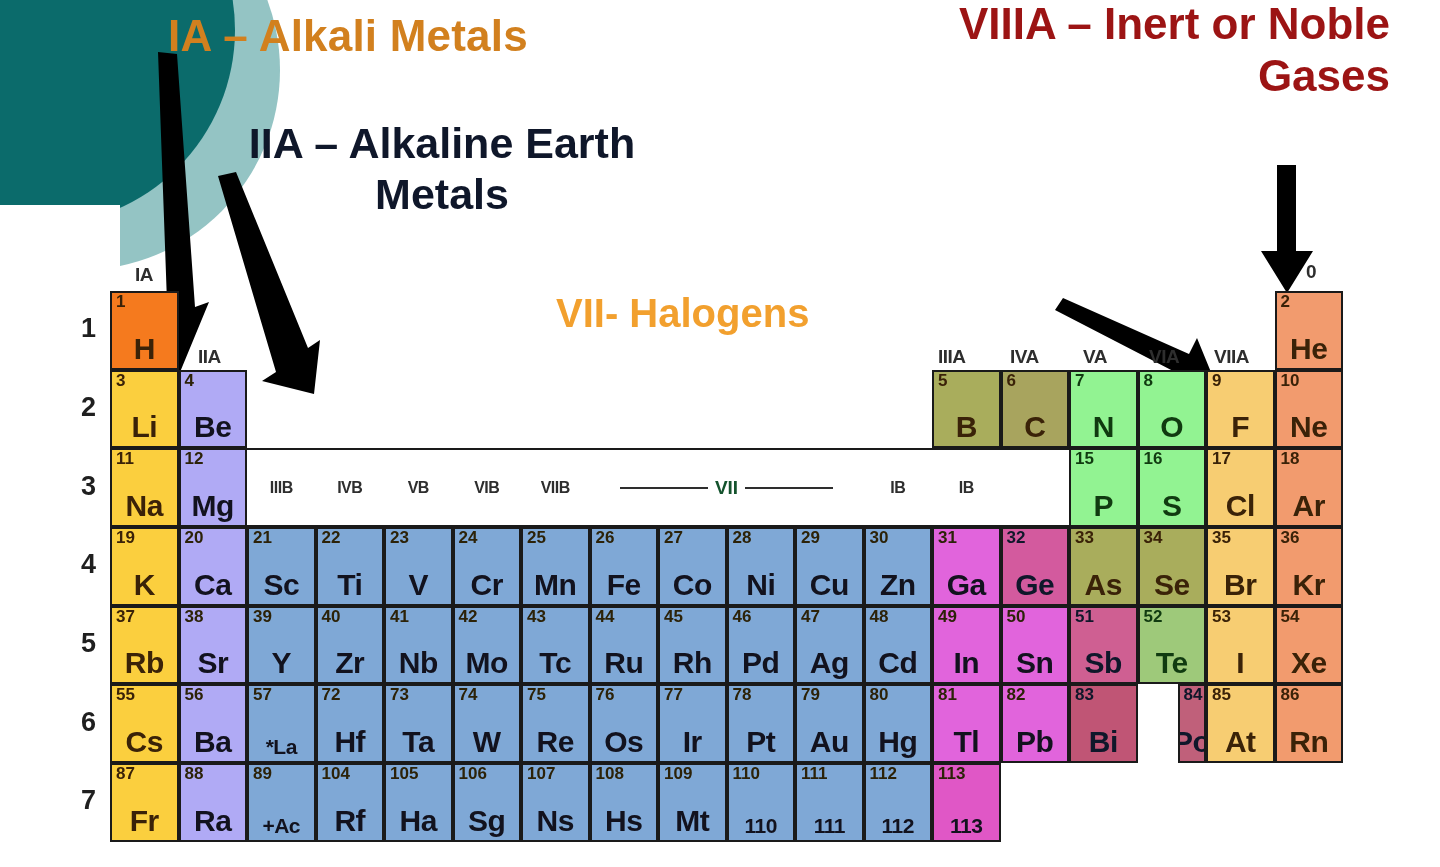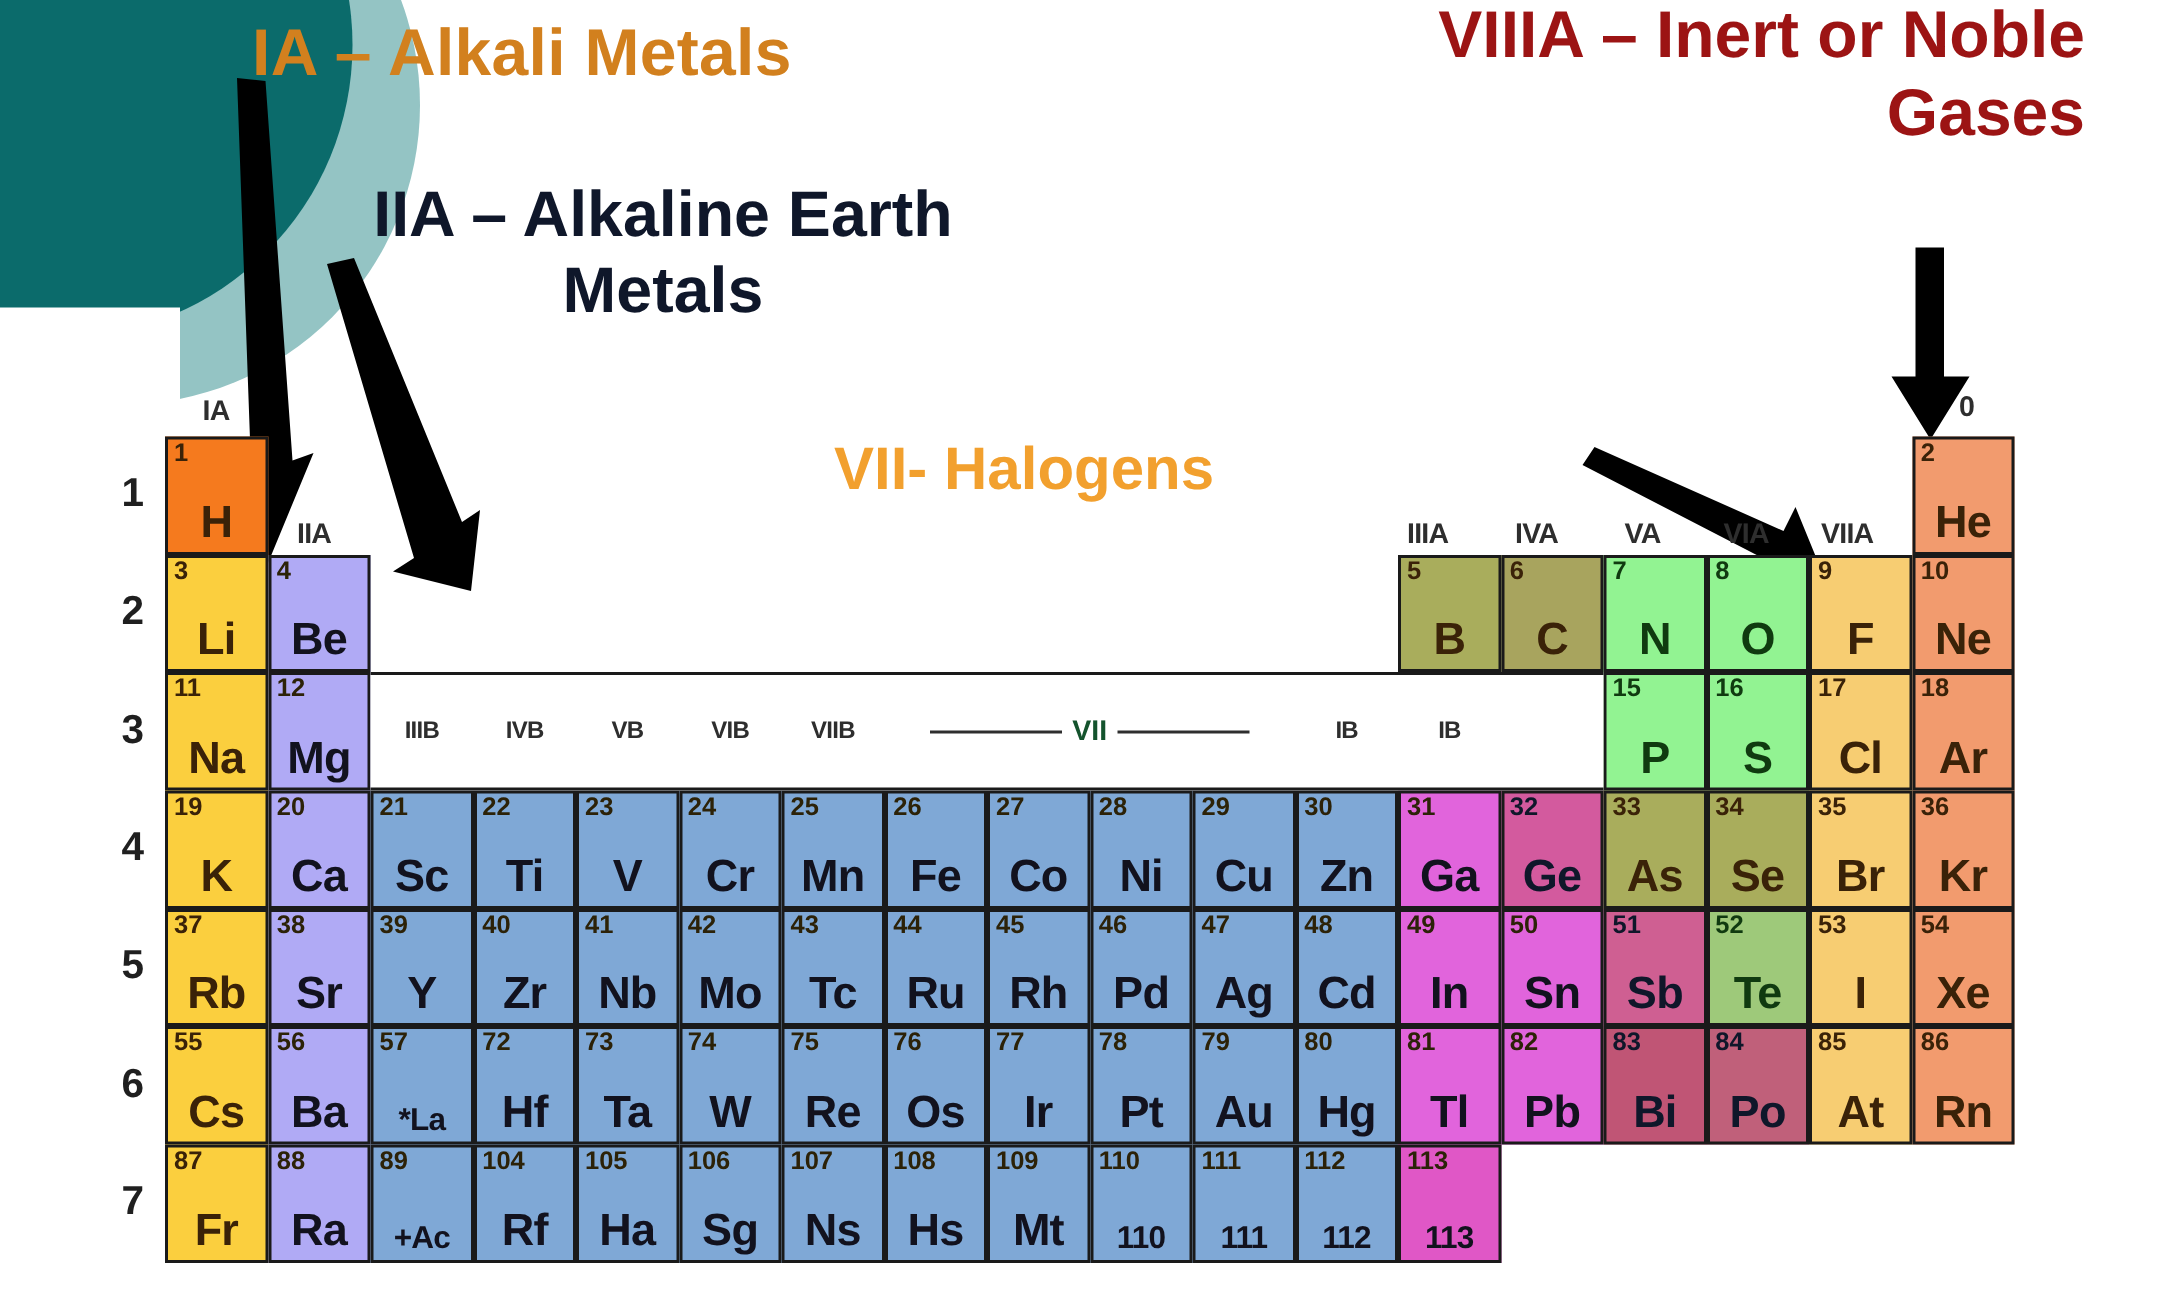--- a/index.html
+++ b/index.html
@@ -90,21 +90,21 @@
   .c-trans{background:#7fa8d6;justify-content:center;}
   .c-post {background:#e164dc;}
   .c-metloid{background:#a9ad5c;}
   .c-metloid2{background:#a8a45e;}
   .c-nonm {background:#92f392;}
   .c-hal  {background:#f7cd72;}
   .c-noble{background:#f29b6e;}
   .c-sb   {background:#cf5f92;}
   .c-te   {background:#9ec97a;}
   .c-bi   {background:#c05575;}
-  .c-po   {background:#c0607a;}
+  .c-po   {background:#c0607a;margin-left:40px;}
   .c-ge   {background:#d35a9e;}
   .c-113  {background:#e057c6;}
 
   
   .t-brown .num,.t-brown .sym{color:#3a2208;}
   .t-dkgrn .num,.t-dkgrn .sym{color:#103a10;}
   .t-dkred .num,.t-dkred .sym{color:#0f172a;}
 
   
   .glabel{

